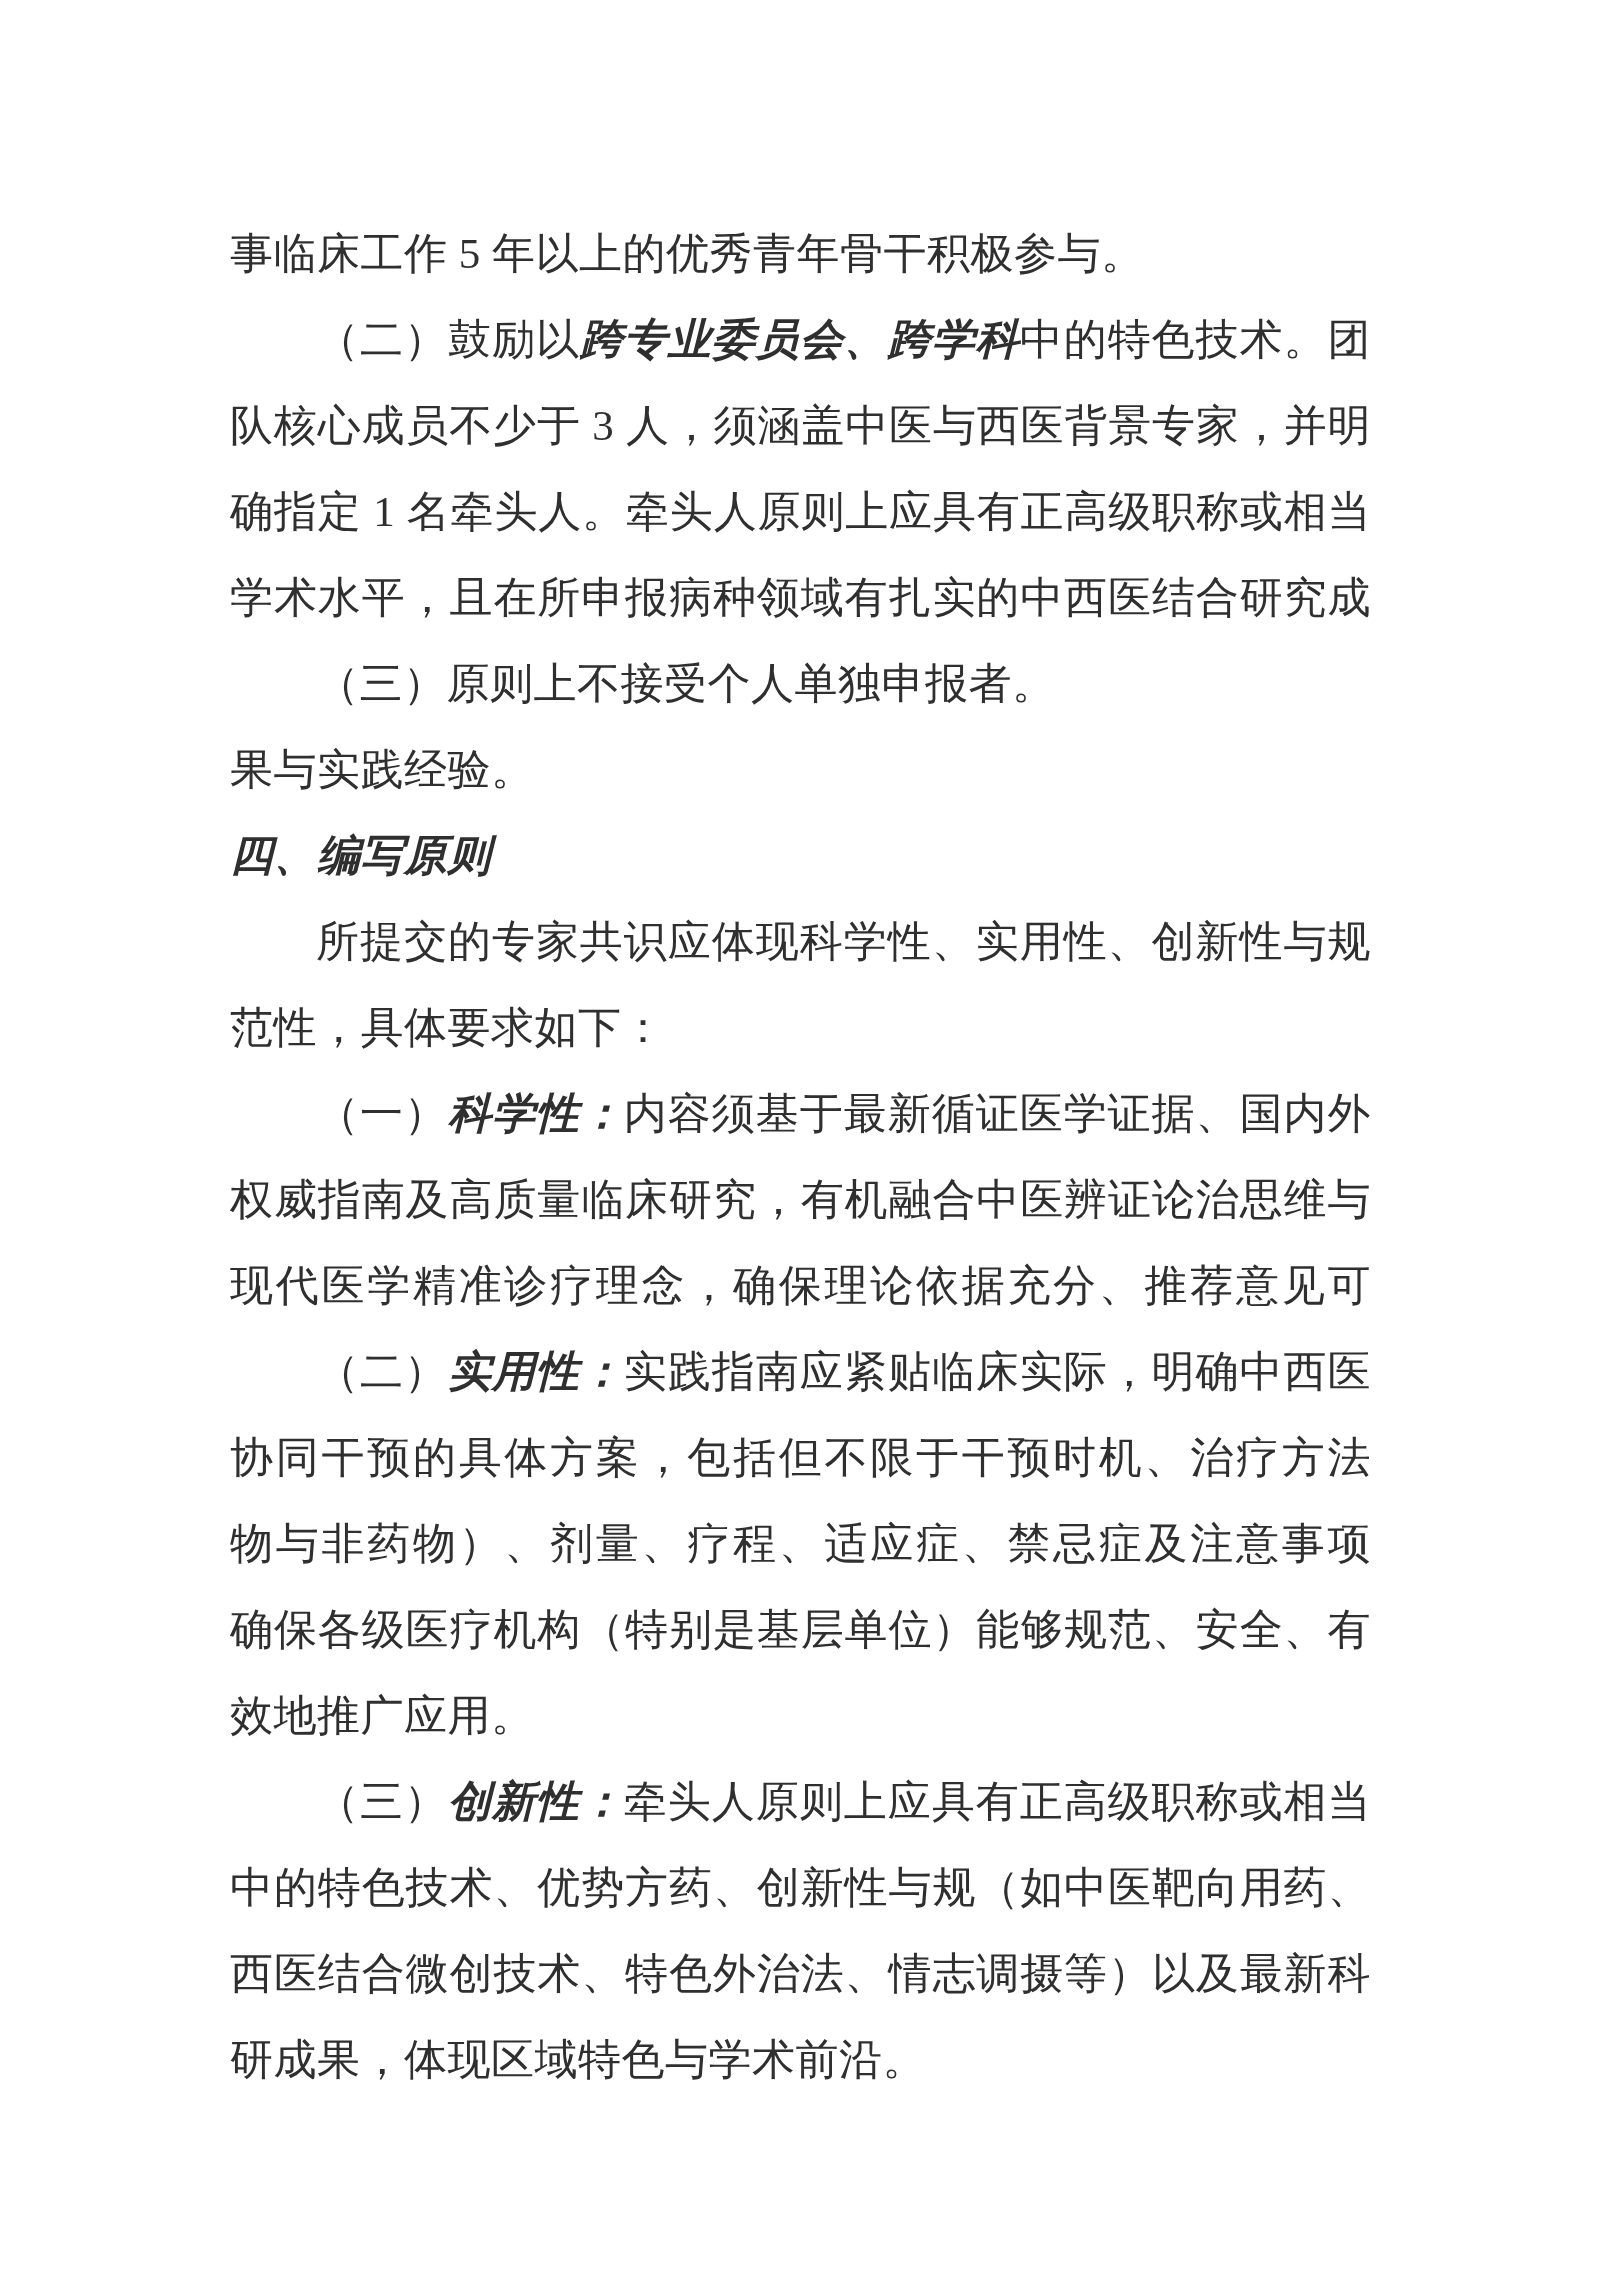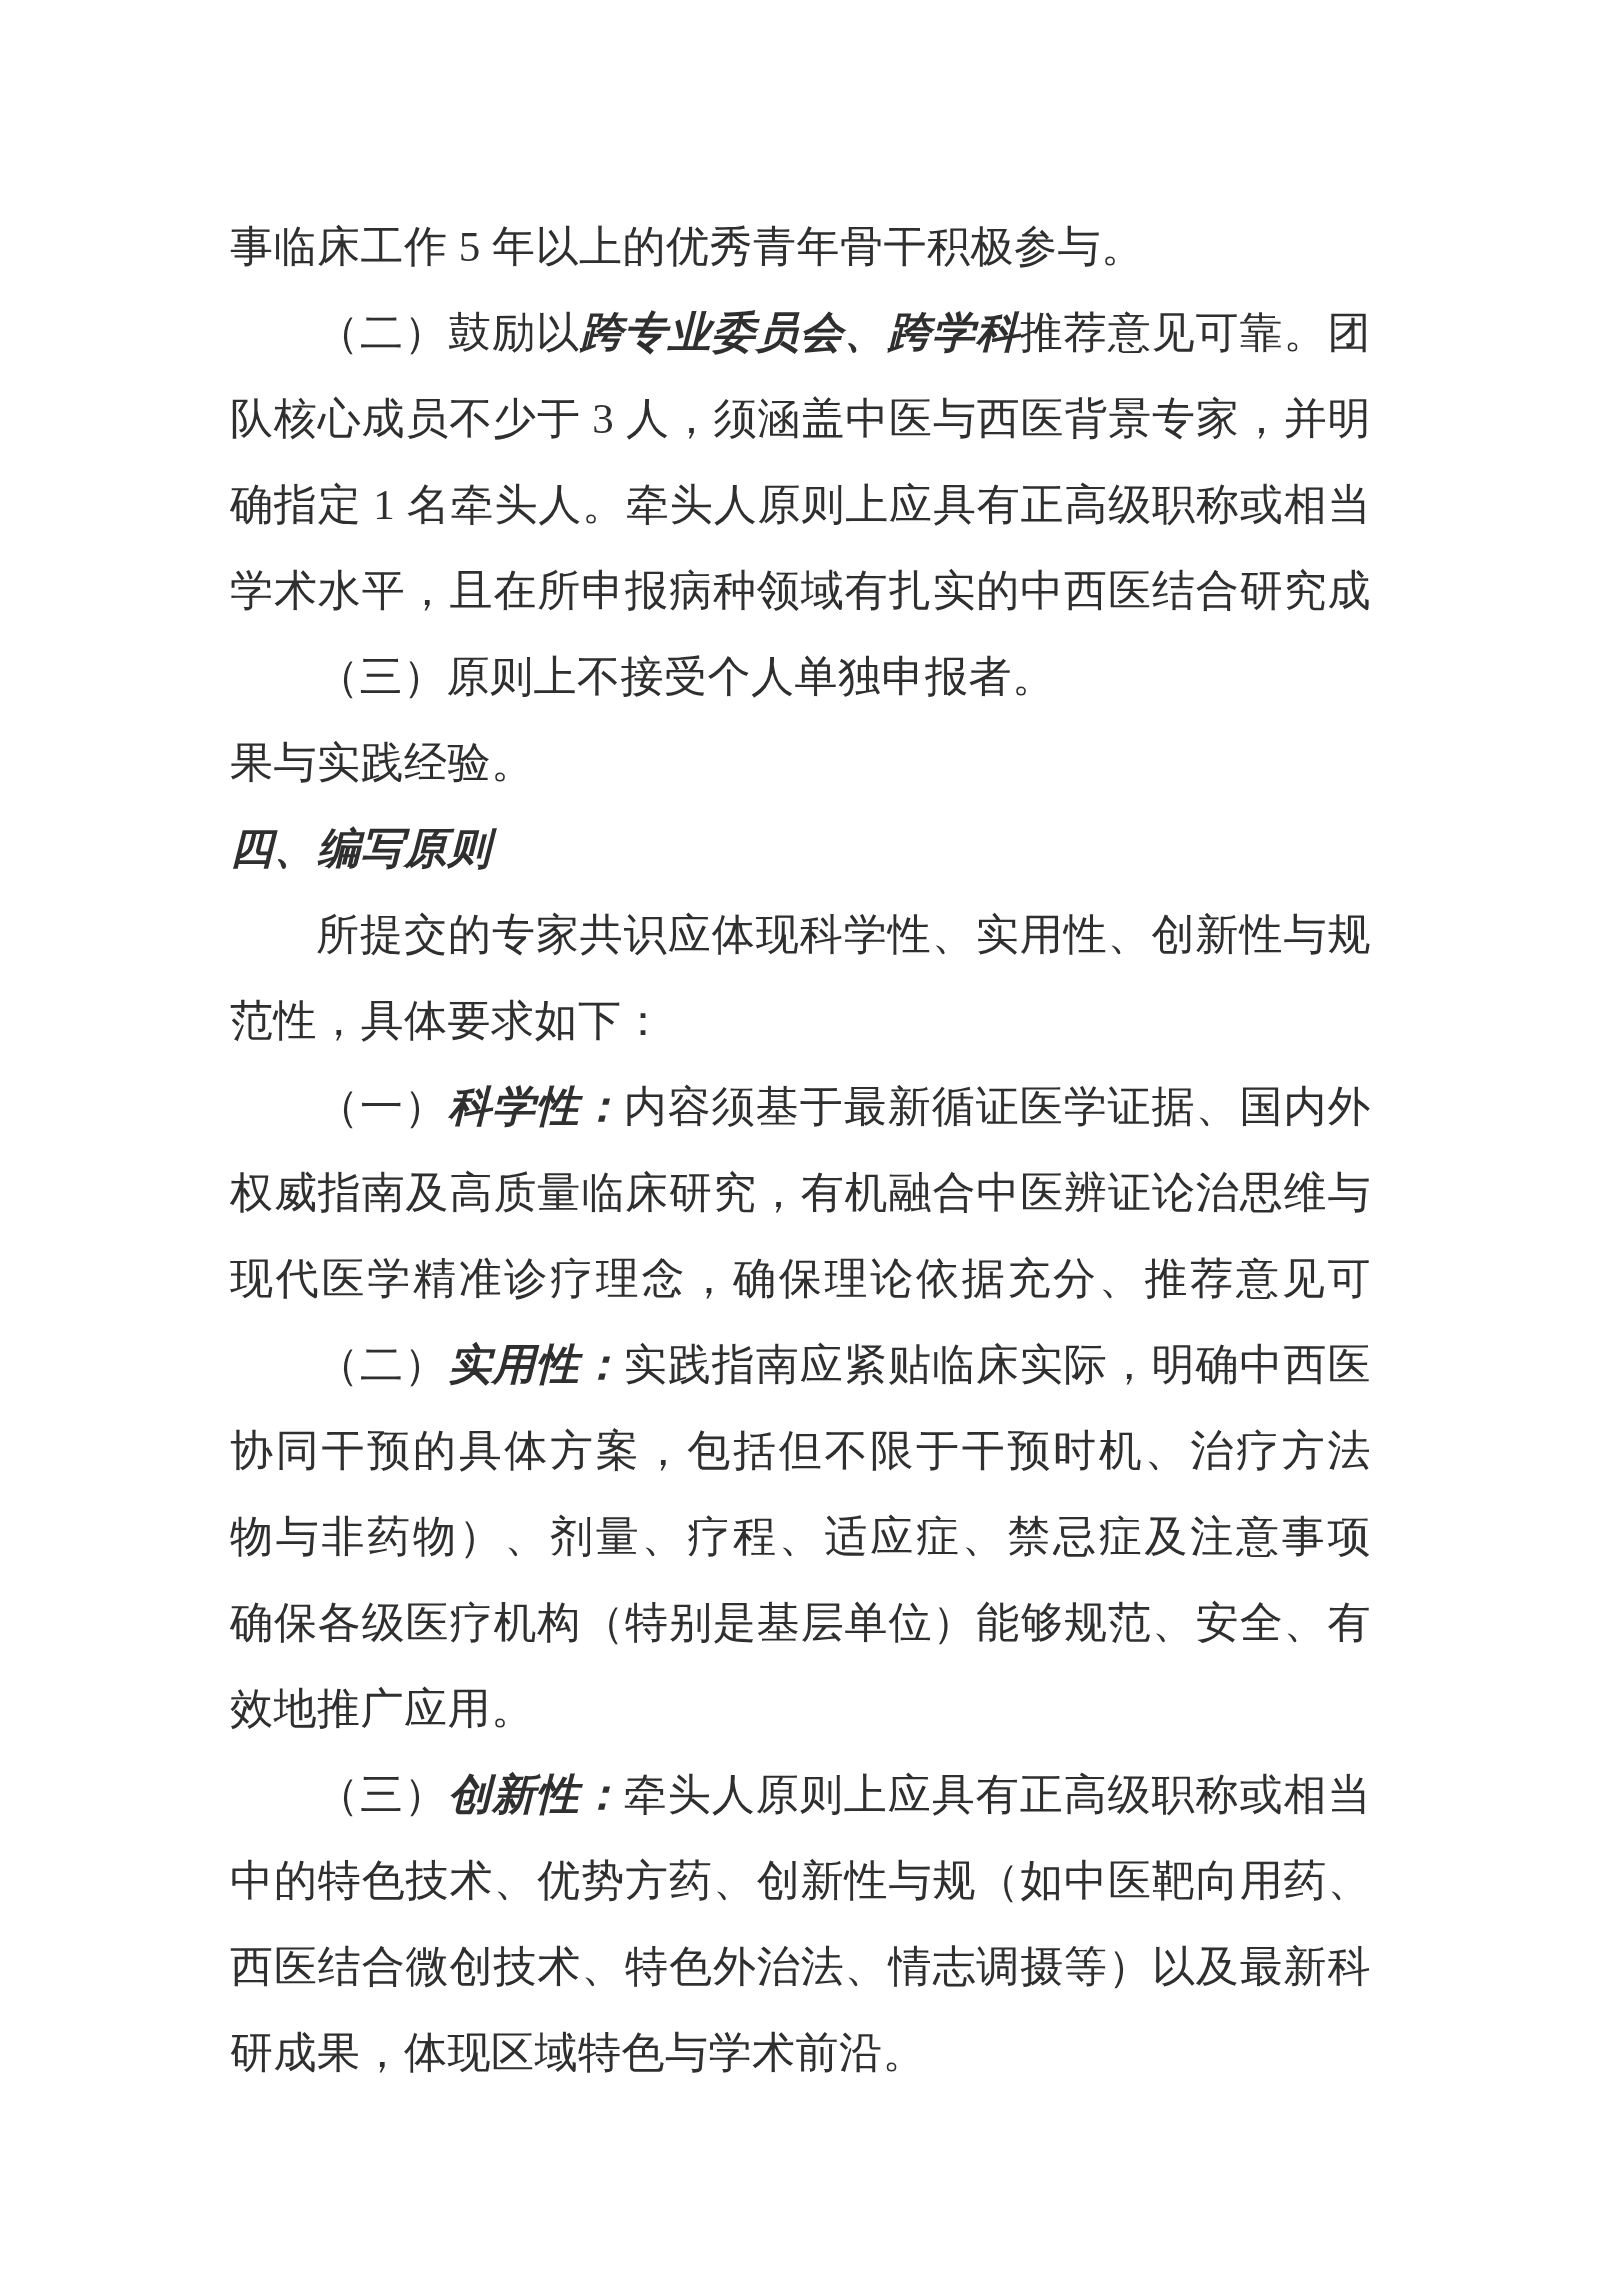--- a/index.html
+++ b/index.html
@@ -12,21 +12,21 @@
     width: 1623px;
     height: 2295px;
     background: #ffffff;
     overflow: hidden;
     font-family: "Liberation Serif", serif;
     color: #2f2f2f;
   }
   .textblock {
     position: absolute;
     left: 230px;
-    top: 204px;
+    top: 211px;
     width: 1141px;
   }
   .line {
     font-size: 43px;
     line-height: 86px;
     height: 86px;
     overflow: hidden;
     letter-spacing: 0.5px;
     text-align: left;
     white-space: normal;
@@ -43,21 +43,21 @@
     font-weight: 700;
     font-style: italic;
   }
 </style>
 </head>
 <body>
 
 <div class="page" style="background: rgb(255, 255, 255); color: rgb(47, 47, 47);">
   <div class="textblock">
       <div class="line"><span>事临床工作 5 年以上的优秀青年骨干积极参与。</span></div>
-      <div class="line indent fill"><span>（二）鼓励以</span><b>跨专业委员会、跨学科</b><span>推荐意见可靠。团</span></div>
+      <div class="line indent fill"><span>（二）鼓励以</span><b>跨专业委员会、跨学科</b><span>中的特色技术。团</span></div>
       <div class="line fill"><span>队核心成员不少于 3 人，须涵盖中医与西医背景专家，并明</span></div>
       <div class="line fill"><span>确指定 1 名牵头人。牵头人原则上应具有正高级职称或相当</span></div>
       <div class="line fill"><span>学术水平，且在所申报病种领域有扎实的中西医结合研究成</span></div>
       <div class="line indent"><span>（三）原则上不接受个人单独申报者。</span></div>
       <div class="line"><span>果与实践经验。</span></div>
       <div class="line heading"><b>四、编写原则</b></div>
       <div class="line indent fill"><span>所提交的专家共识应体现科学性、实用性、创新性与规</span></div>
       <div class="line"><span>范性，具体要求如下：</span></div>
       <div class="line indent fill"><span>（一）</span><b>科学性：</b><span>内容须基于最新循证医学证据、国内外</span></div>
       <div class="line fill"><span>权威指南及高质量临床研究，有机融合中医辨证论治思维与</span></div>

